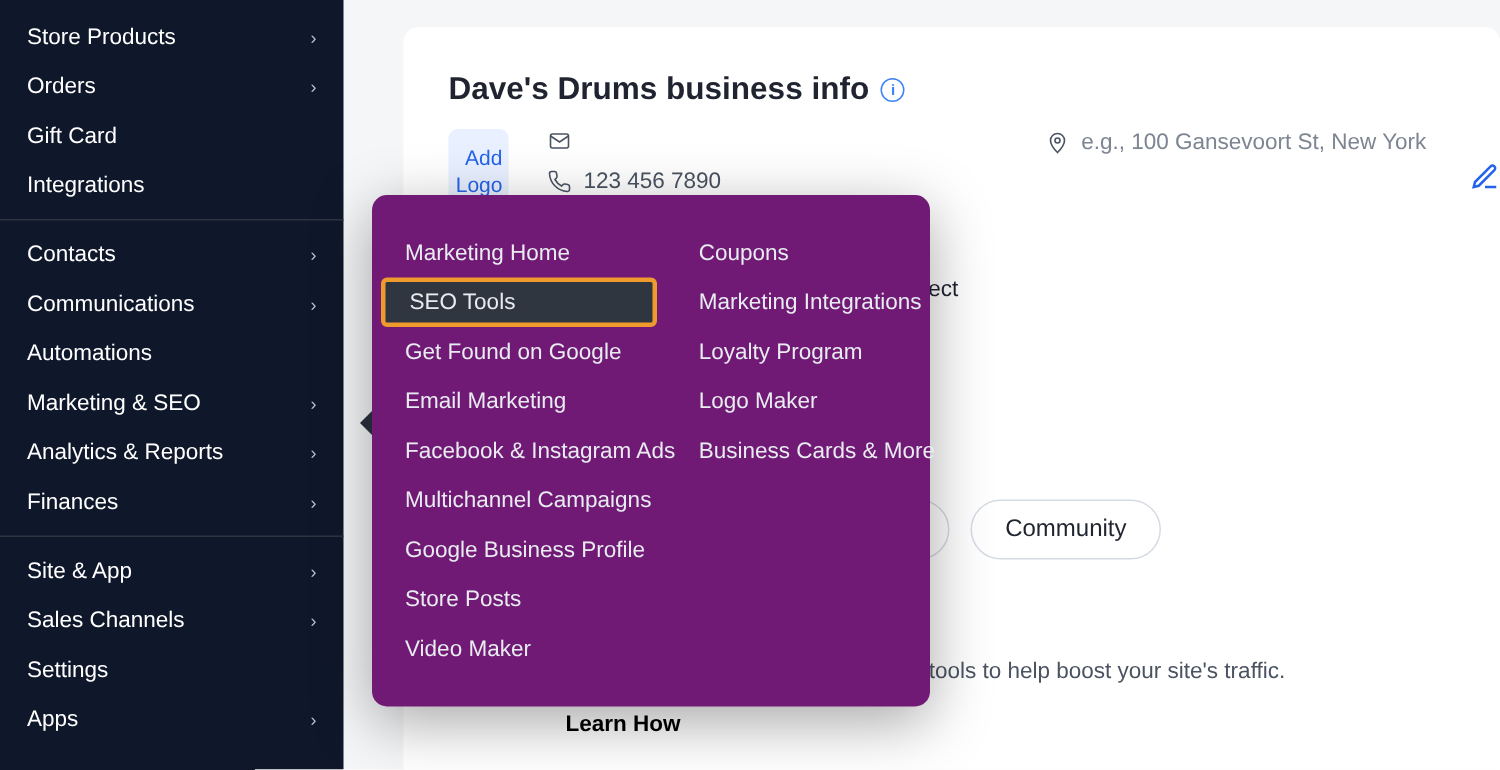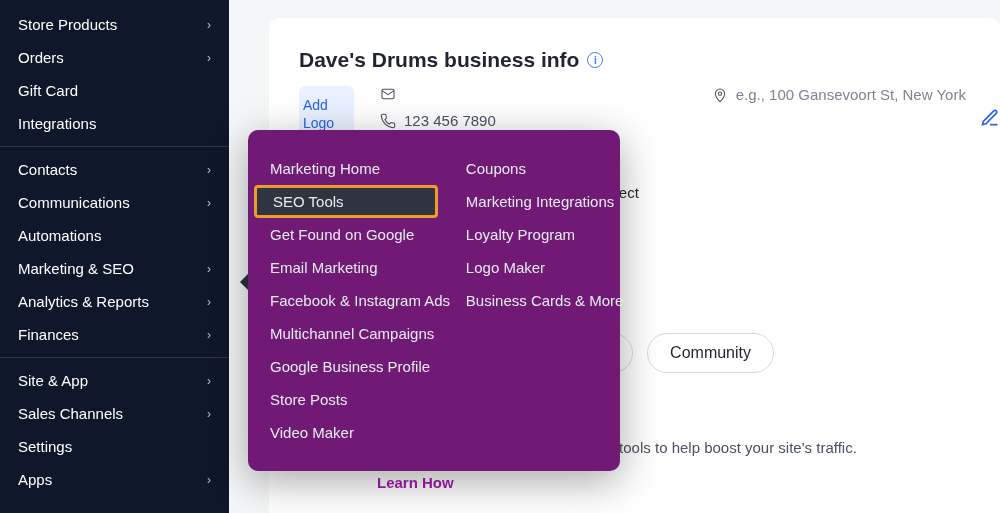--- a/index.html
+++ b/index.html
@@ -54,22 +54,22 @@
     width: 16px; height: 16px;
     border: 1.5px solid #3b82f6;
     border-radius: 50%;
     display: inline-flex; align-items:center; justify-content:center;
     font-size: 10px; color:#3b82f6; font-weight:700;
   }
   .row1 { display: flex; align-items: flex-start; margin-top: 14px; gap: 26px; }
   .addlogo {
     background: #e9f0ff;
     color: #2563eb;
-    width: 55px;
-    text-align: left;
+    width: 40px;
+    text-align: right;
     padding: 10px 4px;
     border-radius: 6px;
     font-size: 14px;
     line-height: 1.3;
   }
   .contact-col { display:flex; flex-direction:column; gap:10px; color:#4a5361; font-size:15px; }
   .contact-col div { display:flex; align-items:flex-end; gap:8px; }
   .loc { color:#7d8592; font-size:15px; display:flex; align-items:center; gap:8px; margin-left: 190px;}
   .edit-btn { position:absolute; right:0; top:90px; color:#2563eb; font-size:18px; }
   .biz-row { margin-top:42px; display:flex; align-items:center; gap:18px; font-size:15px; }
@@ -78,21 +78,21 @@
   .extlink-icon { color:#4a5361; font-size:16px; }
   .biz-email { margin-left:30px; color:#1f2430; }
   .biz-email-link { color:#2563eb; cursor:pointer; }
   .desc { margin-top:80px; color:#4a5361; font-size:15px; }
   .pill-row { display:flex; gap:14px; margin-top:18px; }
   .pill { border:1px solid #d5dbe3; border-radius:20px; padding:10px 22px; font-size:16px; color:#1f2430; cursor:pointer; background:#fff;text-align:center;}
   .feature { display:flex; gap:22px; align-items:flex-start; margin-top:40px; }
   .feature-illus { width:56px; height:56px; position:relative; }
   .feature-title { font-weight:700; font-size:17px; color:#1f2430; }
   .feature-desc { color:#4a5361; font-size:15px; margin-top:6px; }
-  .learn-link { color:#a21caf; font-weight:600; font-size:15px; margin-top:18px; display:inline-block; cursor:pointer;}
+  .learn-link { color:#000000; font-weight:600; font-size:15px; margin-top:18px; display:inline-block; cursor:pointer;}
   
   .flyout {
     position:absolute;
     left:248px;
     top:130px;
     background:#701a75;
     border-radius:10px;
     padding:22px 0;
     display:flex;
     gap:0;

